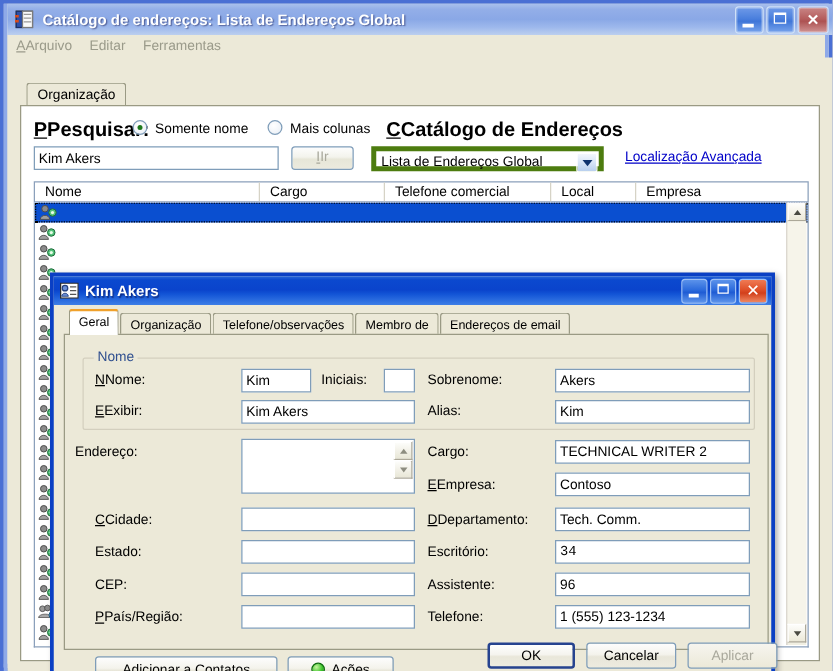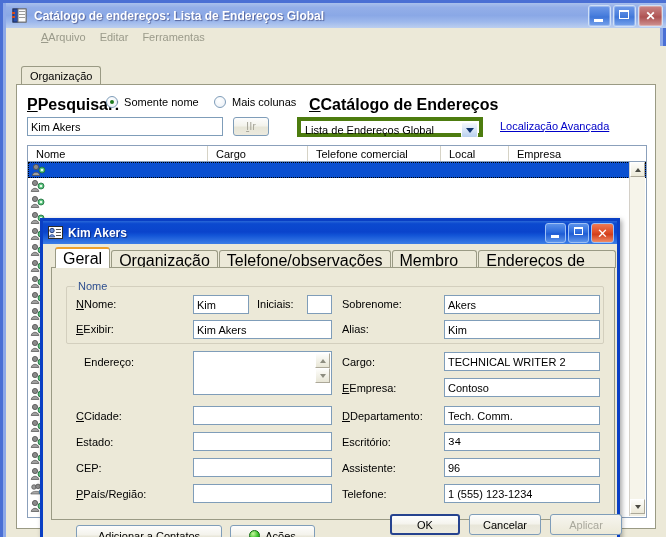--- a/index.html
+++ b/index.html
@@ -55,21 +55,21 @@
     width:23px;
   }
   .tb-btn .gl{position:absolute;left:0;top:0;right:0;bottom:0;display:flex;align-items:center;justify-content:center;
     color:#fff;font-size:12px;font-weight:bold;font-family:"Liberation Sans",sans-serif;}
   .min-glyph{position:absolute;left:5px;bottom:4px;width:9px;height:3px;background:#fff;}
   .max-glyph{position:absolute;left:5px;top:4px;width:10px;height:9px;border:1px solid #fff;border-top-width:2px;box-sizing:border-box;}
 
   
   #menubar{
     position:absolute;left:3px;top:25px;width:604px;height:18px;
-    background:#ece9d8;display:flex;align-items:center;padding-left:28px;
+    background:#ece9d8;display:flex;align-items:center;
   }
   .menu-item{
     padding:2px 7px;color:#9a9a8a;font-size:11px;white-space:nowrap;
   }
   .menu-item u{text-decoration:underline;}
 
   
   #client{
     position:absolute;left:3px;top:43px;width:660px;height:491px;background:#ece9d8;
   }
@@ -186,21 +186,21 @@
     background:linear-gradient(to bottom,#ef7a54,#e0512a 42%,#d23f1b 58%,#f08a64);
     width:21px;
   }
   .cd-min{position:absolute;left:5px;bottom:4px;width:8px;height:3px;background:#fff;}
   .cd-max{position:absolute;left:5px;top:3px;width:9px;height:8px;border:1px solid #fff;border-top-width:2px;box-sizing:border-box;}
   .cd-x{position:absolute;left:0;top:0;right:0;bottom:0;display:flex;align-items:center;justify-content:center;color:#fff;font-size:13px;font-weight:bold;}
 
   
   #cd-tabs{position:absolute;left:12px;top:27px;height:20px;display:flex;align-items:flex-end;}
   .ctab{
-    height:18px;padding:2px 7px 1px 7px;font-size:16px;box-sizing:border-box;
+    height:18px;padding:2px 7px 1px 7px;font-size:10px;box-sizing:border-box;
     border:1px solid #9a9a84;border-bottom:none;background:#ece9d8;
     border-radius:3px 3px 0 0;margin-right:1px;line-height:15px;
   }
   .ctab.active{
     background:#fff;border-top:2px solid #f0a12b;height:21px;position:relative;z-index:3;line-height:16px;
   }
   #cd-page{
     position:absolute;left:8px;top:46px;width:564px;height:253px;
     background:#ece9d8;border:1px solid #9a9a84;box-sizing:border-box;
   }
@@ -315,21 +315,21 @@
           <span class="radio"></span>
           <span style="margin-left:3px;">Mais colunas</span>
         </span>
         <span class="lbl-bold" style="position:absolute;left:282px;top:3px;">
           <u>C</u><span style="margin-left:-8px;padding-left:8px">Catálogo de Endereços</span>
         </span>
       </div>
 
       <div id="search-row2">
         <input class="txtbox" style="position: absolute; left: 0px; top: 0px; width: 196px;" value="Kim Akers">
-        <div class="btn disabled" style="position:absolute;left:206px;top:0;width:36px;height:19px;line-height:17px;">
+        <div class="btn disabled" style="position:absolute;left:206px;top:0;width:50px;height:19px;line-height:17px;">
           <u style="text-decoration:underline">I</u><span style="margin-left:-5px;padding-left:5px">Ir</span>
         </div>
         <div class="combo" style="position:absolute;left:270px;top:0;width:186px;">
           <span>Lista de Endereços Global</span>
           <span class="arrowbtn"></span>
         </div>
         <span class="lnk" style="position:absolute;left:473px;top:3px;">
           <span>Localização Avançada</span>
         </span>
       </div>
@@ -586,21 +586,21 @@
 
         <span class="flabel" style="left:24px;top:55px;">
           <u>E</u><span style="margin-left:-8px;padding-left:8px">Exibir:</span>
         </span>
         <input class="finput" style="left: 141px; top: 52px; width: 139px;" value="Kim Akers">
         <span class="flabel" style="left:290px;top:55px;">
           <span>Alias:</span>
         </span>
         <input class="finput" style="left: 392px; top: 52px; width: 156px;" value="Kim">
 
-        <span class="flabel" style="left:32px;top:88px;text-align:center;">
+        <span class="flabel" style="left:8px;top:88px;text-align:center;">
           <span>Endereço:</span>
         </span>
         <div class="finput multi" style="left:141px;top:83px;width:139px;">
           <span></span>
           <span class="ta-sb">
             <span class="sba up"></span>
             <span class="trk"></span>
             <span class="sba dn"></span>
           </span>
         </div>

